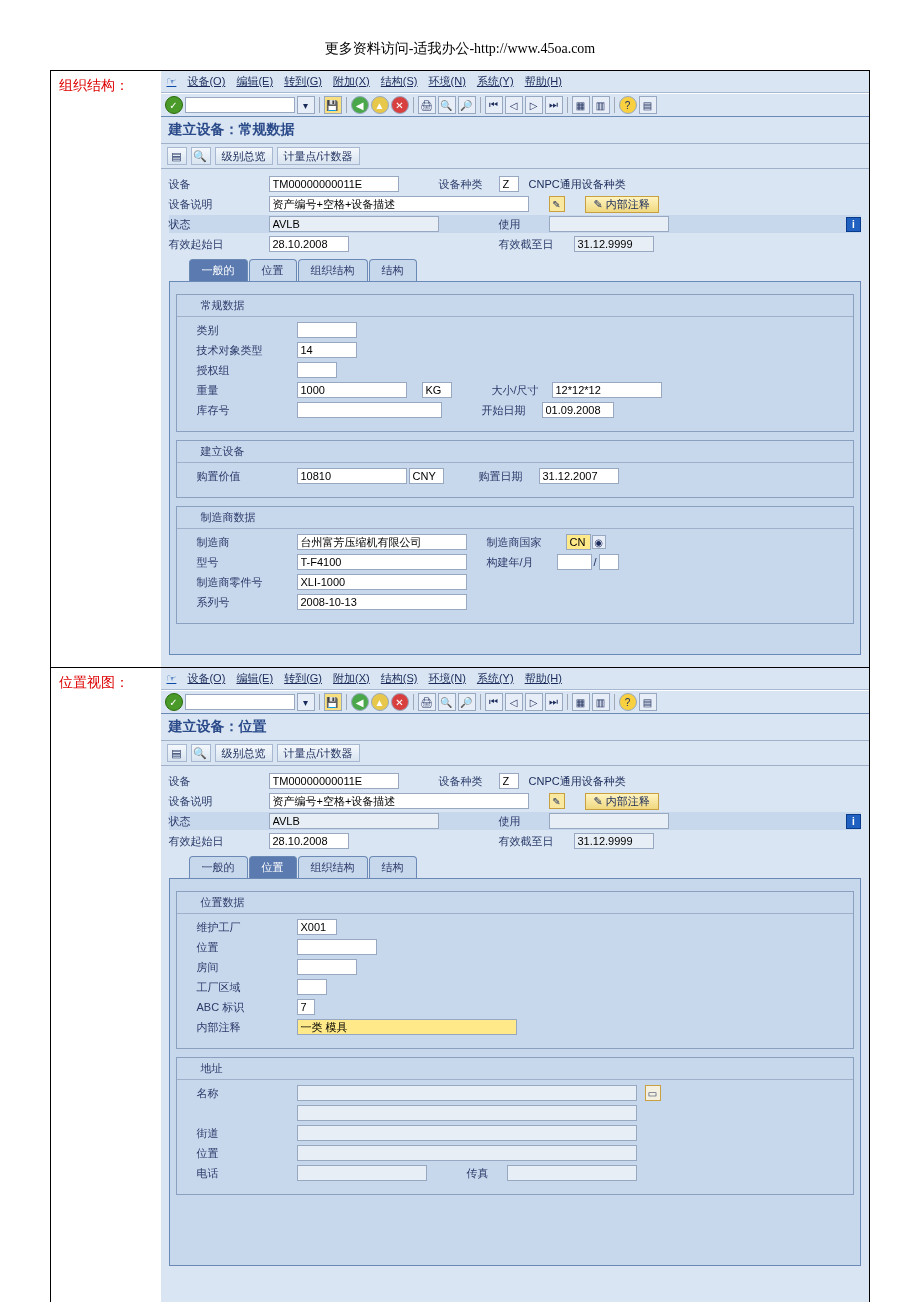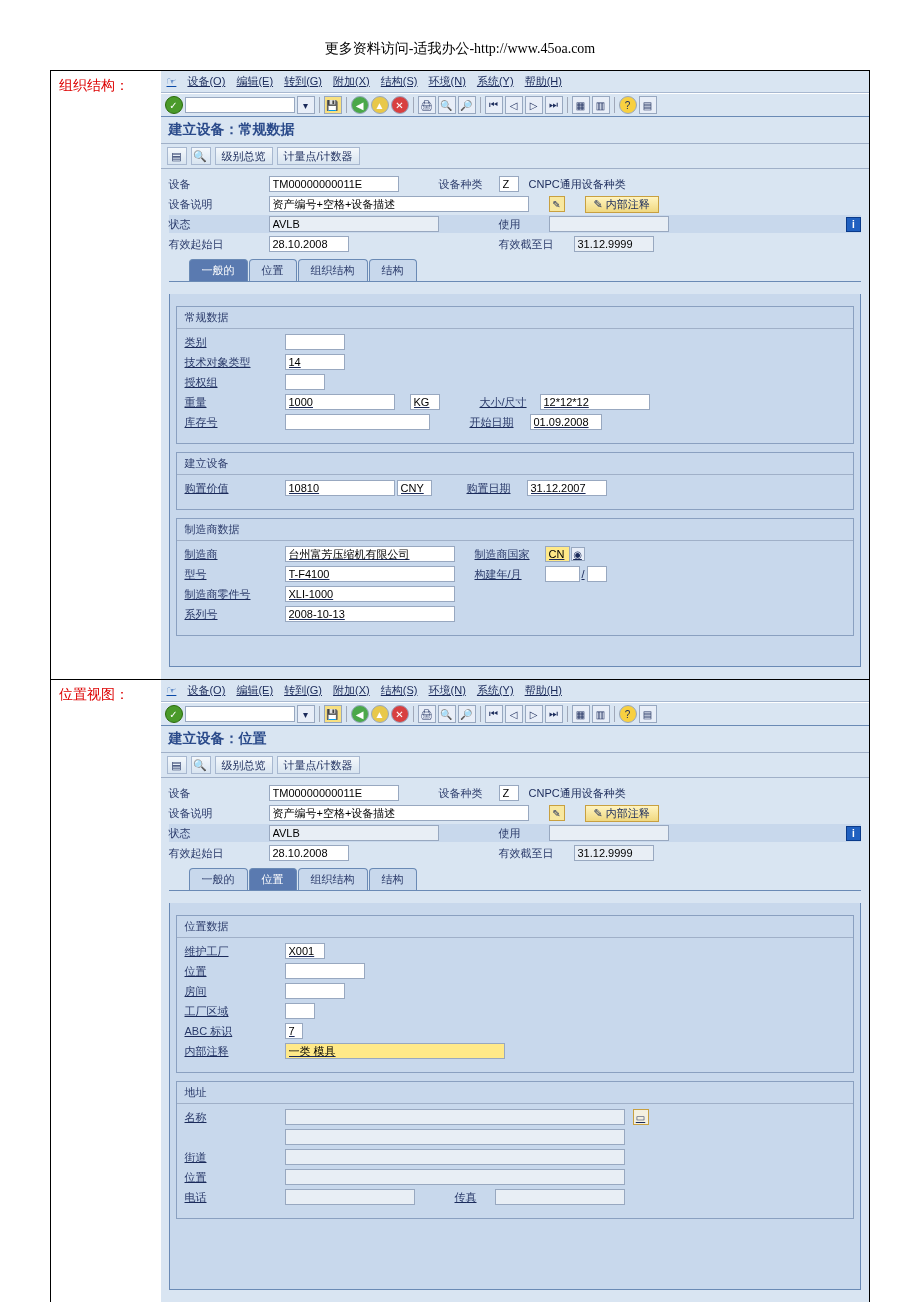--- a/index.html
+++ b/index.html
@@ -24,26 +24,26 @@
 .app-btn { display: inline-flex; align-items: center; padding: 1px 6px; height: 18px; border: 1px solid #a8b8d0; background: linear-gradient(#f4f8fc, #d8e4f0); cursor: pointer; font-size: 11px; }
 .content { background: #d9e5f2; padding: 6px 8px 12px; }
 .field-row { display: flex; align-items: center; margin-bottom: 2px; min-height: 18px; }
 .fld-label { width: 100px; color: #2a3a6a; padding-right: 4px; }
 .fld-input { border: 1px solid #98a8c0; background: #fff; height: 16px; padding: 0 3px; font-size: 11px; }
 .fld-input.ro { background: #e8eef5; }
 .fld-input.yellow { background: #ffe988; }
 .icon-btn { display: inline-flex; align-items: center; justify-content: center; width: 16px; height: 16px; border: 1px solid #c8a040; background: #f8e8a0; font-size: 10px; cursor: pointer; }
 .btn-notes { display: inline-flex; align-items: center; padding: 1px 8px; height: 17px; border: 1px solid #c8a040; background: linear-gradient(#fff4c0, #f0d880); cursor: pointer; font-size: 11px; gap: 3px; }
 .info-icon { display: inline-flex; width: 15px; height: 15px; background: #2060c0; color: #fff; font-weight: bold; align-items: center; justify-content: center; font-size: 10px; border: 1px solid #0a3a8a; }
-.tabstrip { display: flex; margin-top: 6px; margin-bottom: 12px; background: #d9e5f2; border-bottom: 1px solid #6a8ab5; padding-left: 20px; }
+.tabstrip { display: flex; margin-top: 6px; margin-bottom: 0; background: #d9e5f2; border-bottom: 1px solid #6a8ab5; padding-left: 20px; }
 .tab { padding: 3px 12px; border: 1px solid #6a8ab5; border-bottom: none; background: #c8d8ec; margin-right: 1px; cursor: pointer; border-radius: 4px 4px 0 0; color: #2a3a6a; }
 .tab.active { background: #5a7ab0; color: #fff; }
 .group { border: 1px solid #8aa0c0; background: #c8d8ec; margin-top: 8px; padding-bottom: 6px; }
-.group-title { background: #c8d8ec; padding: 3px 8px; color: #2a3a6a; font-size: 11px; border-bottom: 1px solid #a0b0c8; }
-.group-body { padding: 4px 8px; text-decoration: underline; }
+.group-title { background: #c8d8ec; padding: 3px 24px; color: #2a3a6a; font-size: 11px; border-bottom: 1px solid #a0b0c8; }
+.group-body { padding: 4px 20px; }
 .tab-panel { border: 1px solid #6a8ab5; border-top: none; background: #c8d8ec; padding: 4px 6px 30px; min-height: 80px; }
 </style>
 </head>
 <body>
 
 <div class="page">
   <div class="header-link">更多资料访问-适我办公-http://www.45oa.com</div>
 
   <table class="doc-table">
 
@@ -195,21 +195,21 @@
               </div>
 
               <div class="group">
                 <div class="group-title">制造商数据</div>
                 <div class="group-body">
                   <div class="field-row">
                     <span class="fld-label">制造商</span>
                     <input class="fld-input" style="width: 170px;" value="台州富芳压缩机有限公司">
                     <span style="width:20px"></span>
                     <span class="fld-label" style="width:70px">制造商国家</span>
-                    <input class="fld-input yellow" style="width: 25px;" value="CN">
+                    <input class="fld-input yellow" style="width: 25px; margin-left: 9px;" value="CN">
                     <span class="tb-btn" style="width:14px;height:14px;margin-left:1px">◉</span>
                   </div>
                   <div class="field-row">
                     <span class="fld-label">型号</span>
                     <input class="fld-input" style="width: 170px;" value="T-F4100">
                     <span style="width:20px"></span>
                     <span class="fld-label" style="width:70px">构建年/月</span>
                     <input class="fld-input" style="width: 35px;">
                     <span style="padding:0 2px">/</span>
                     <input class="fld-input" style="width: 20px;">

